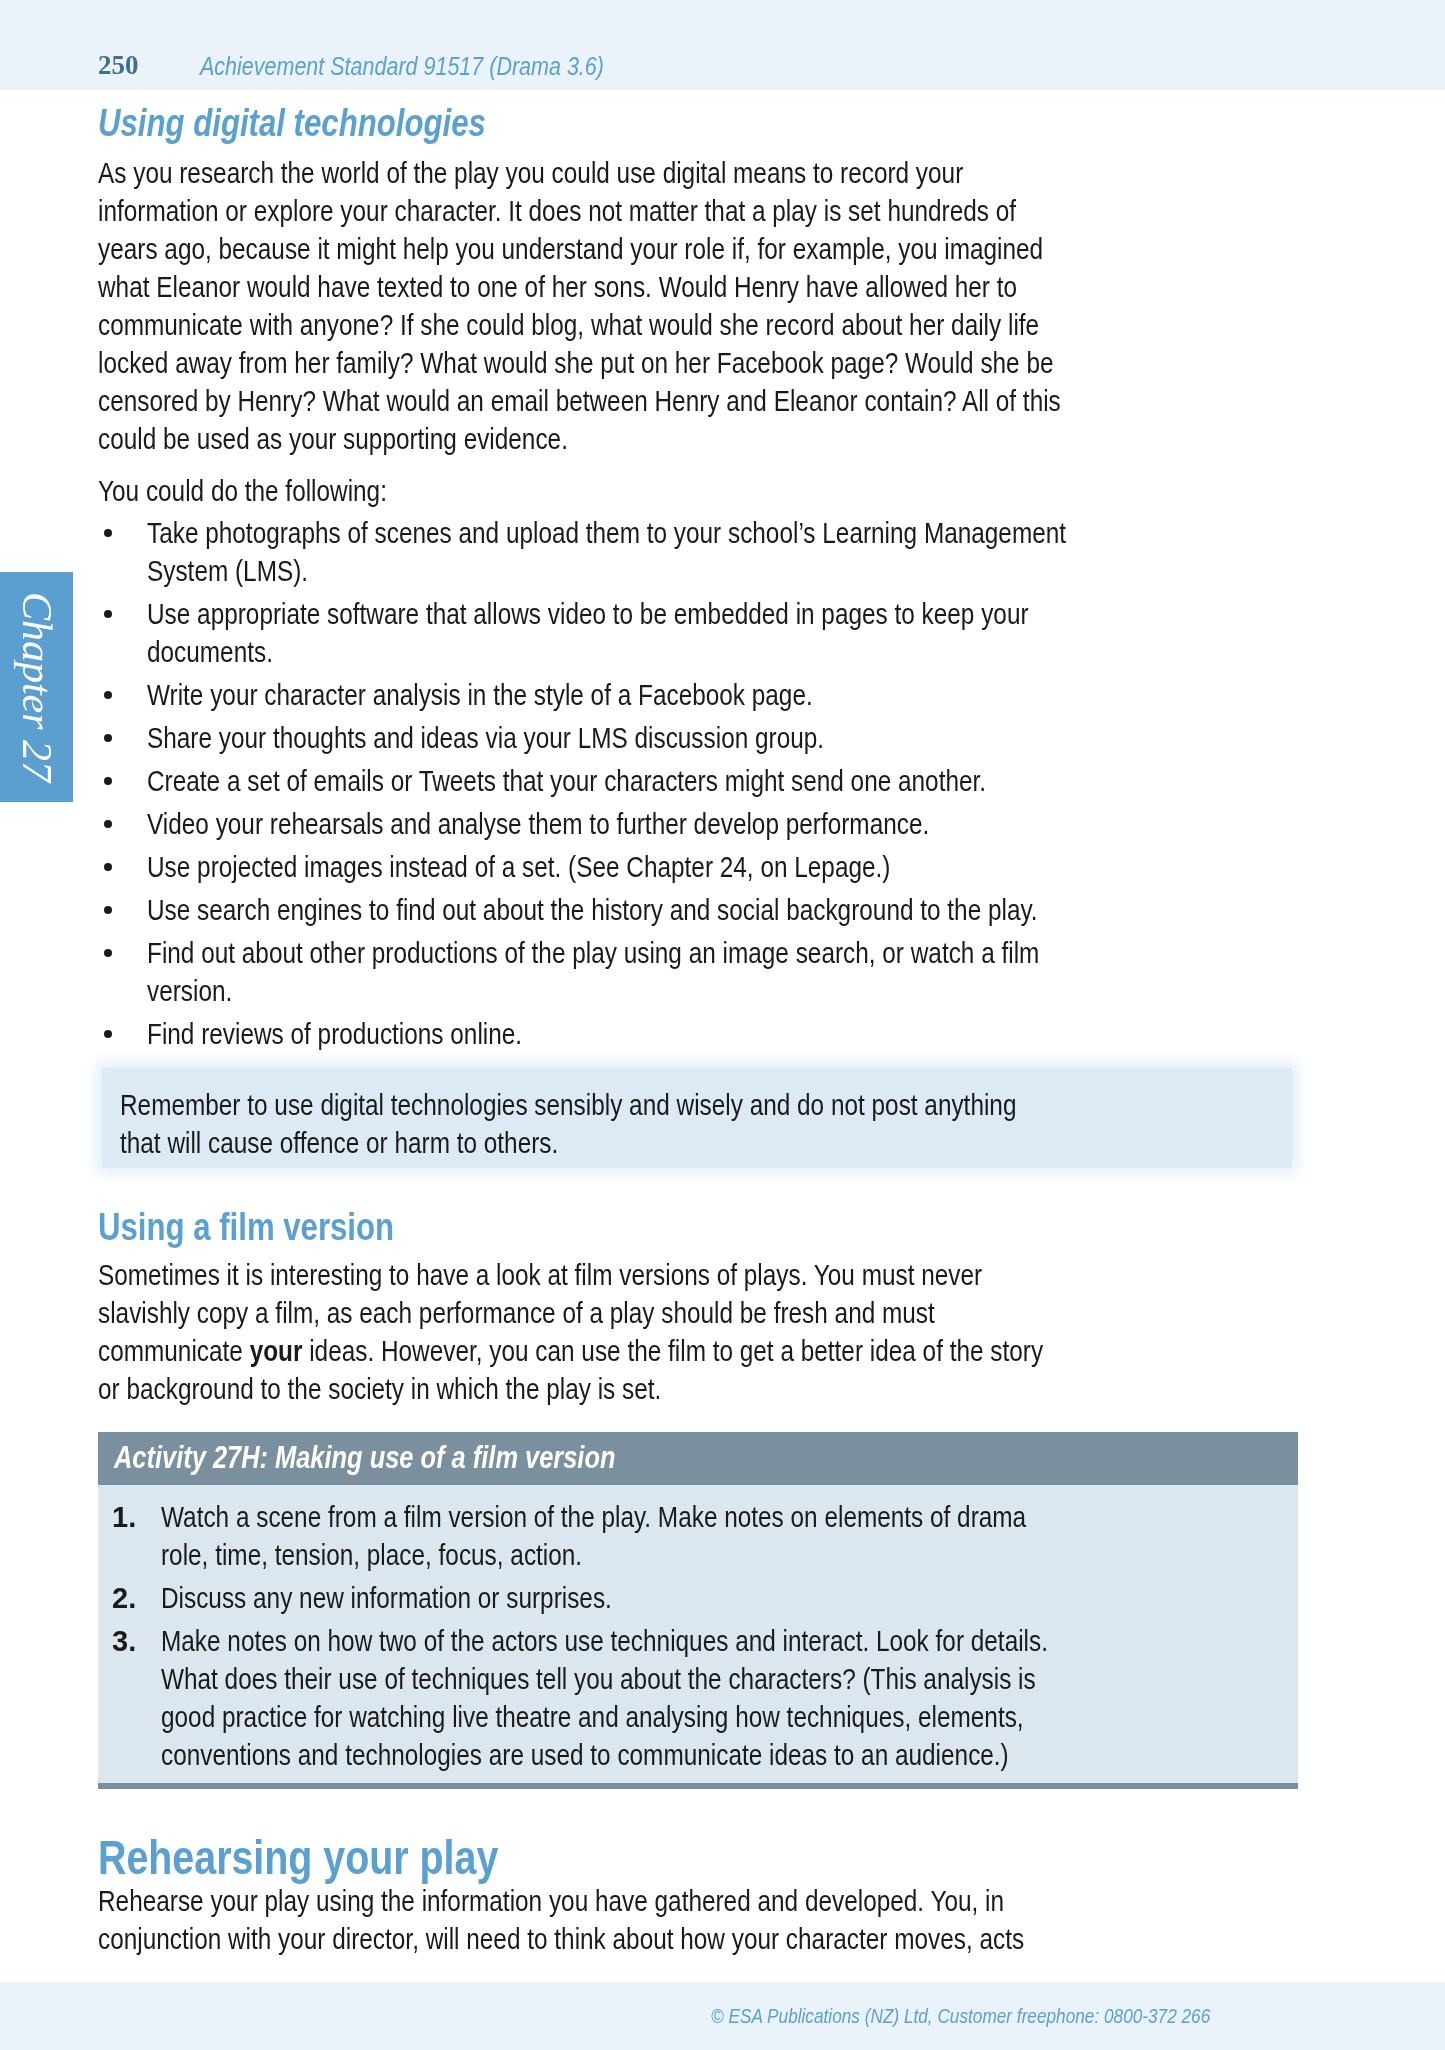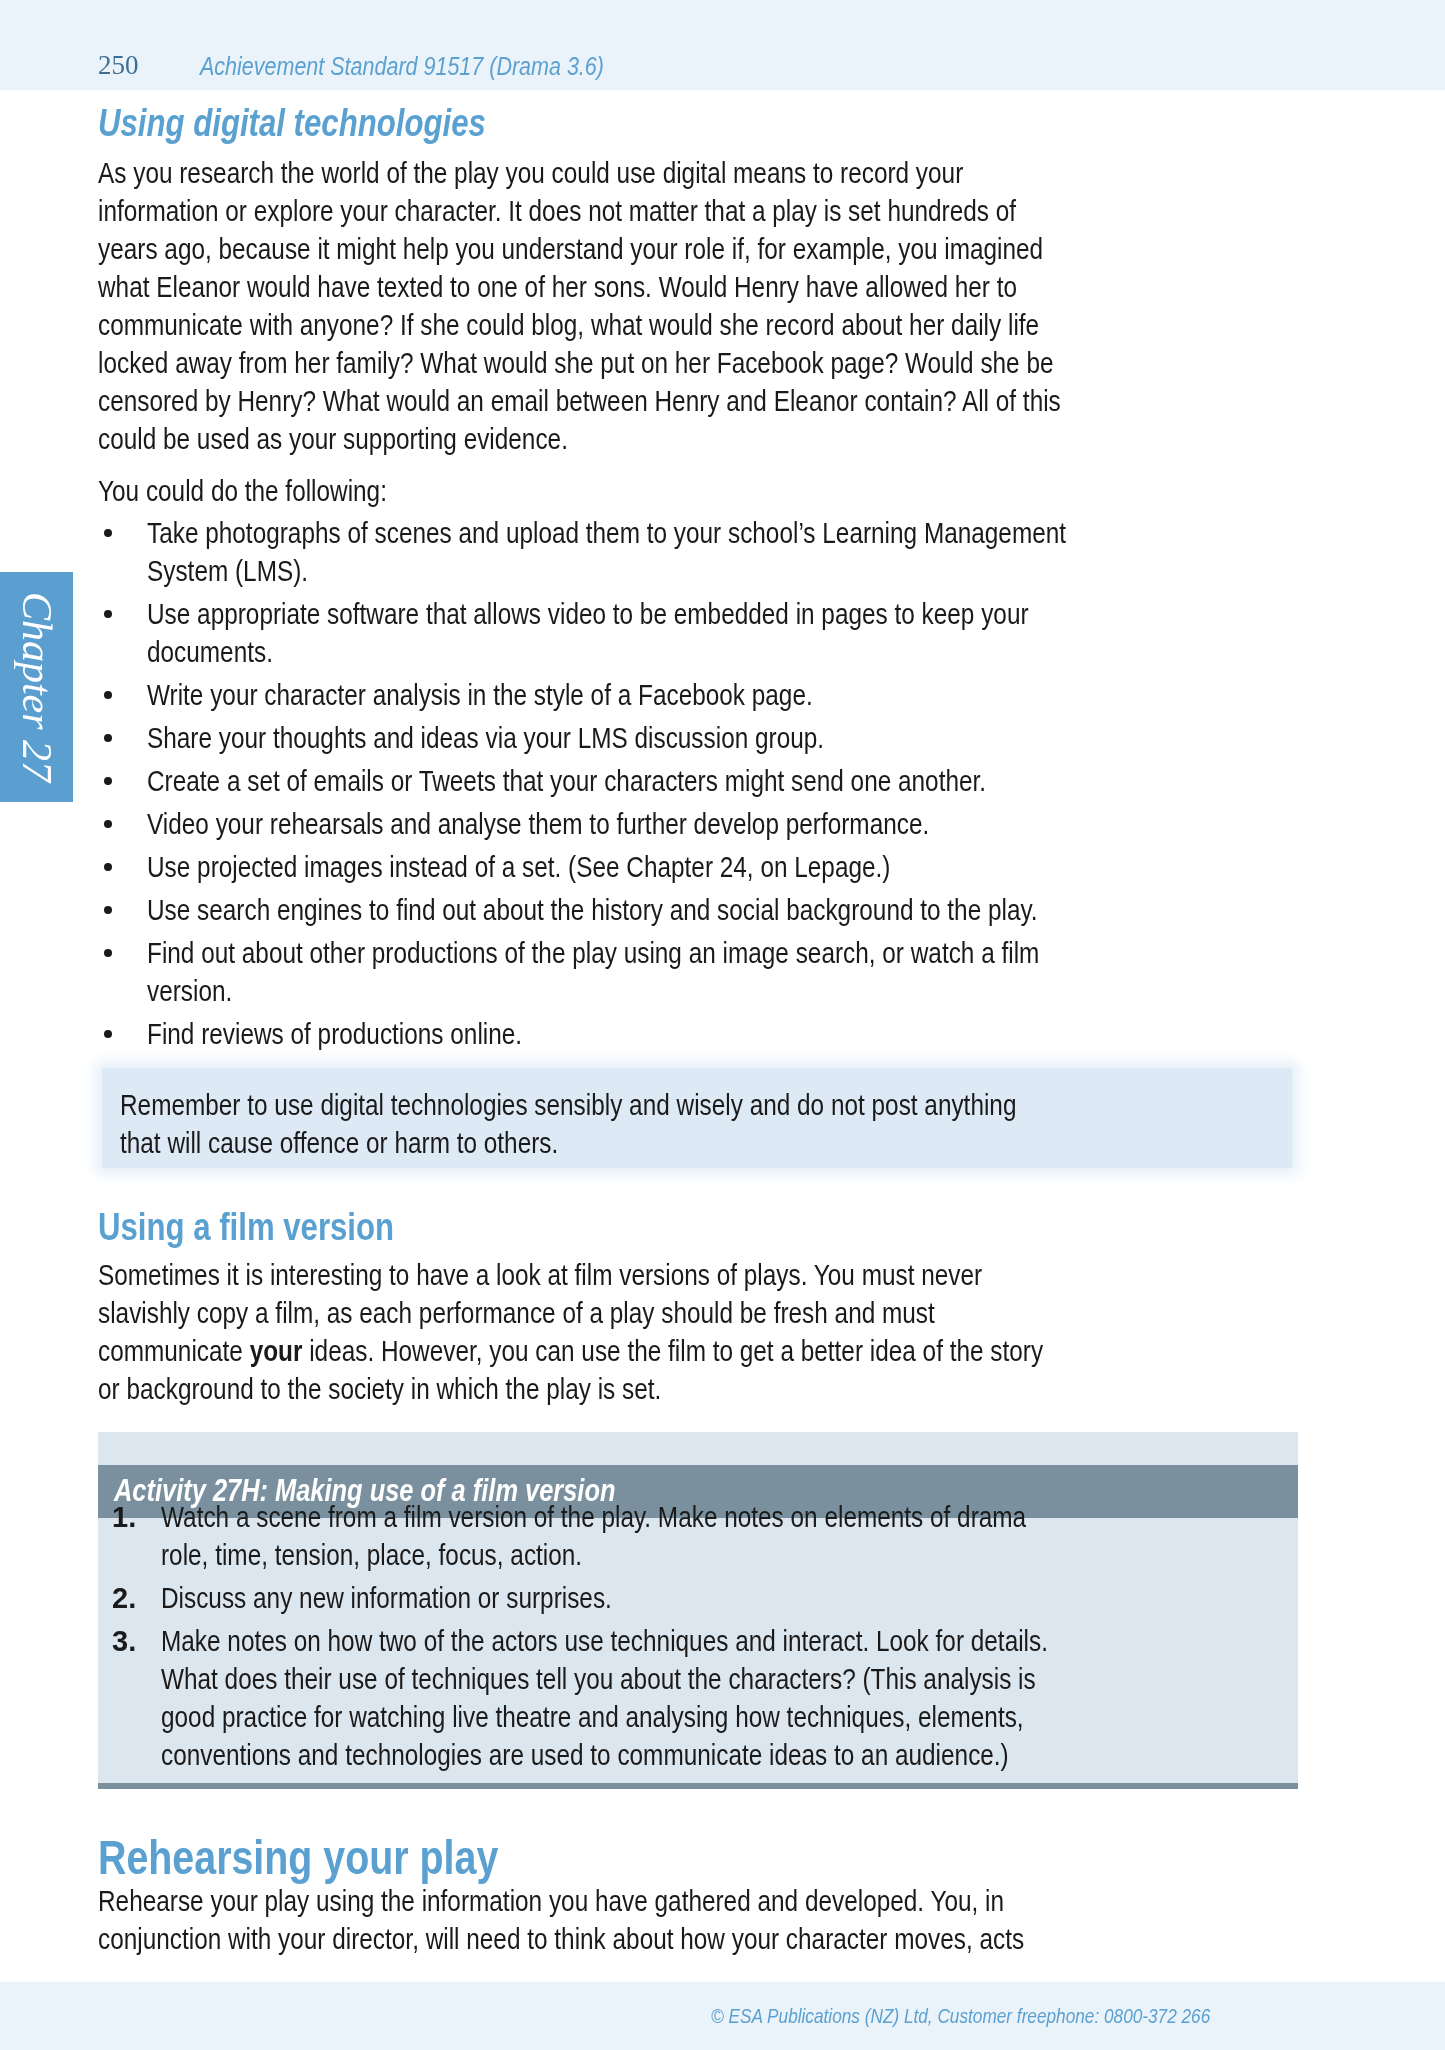--- a/index.html
+++ b/index.html
@@ -1,36 +1,36 @@
 <!DOCTYPE html>
 <html><head>
 <meta charset="utf-8">
 <style>
   html,body{margin:0;padding:0;}
   body{width:1445px;height:2050px;position:relative;background:#ffffff;overflow:hidden;
        font-family:"Liberation Sans",sans-serif;color:#1a1a1a;}
   .band-top{position:absolute;left:0;top:0;width:1445px;height:90px;background:#ebf3fa;}
   .band-bottom{position:absolute;left:0;top:1982px;width:1445px;height:68px;background:#ebf3fa;}
-  .page-num{position:absolute;left:98px;top:50px;font-family:"Liberation Serif",serif;font-weight:normal;
+  .page-num{position:absolute;left:98px;top:50px;font-family:"Liberation Serif",serif;font-weight:bold;
             font-size:27px;color:#3d6e94;}
   .running-head{position:absolute;left:200px;top:52px;font-style:italic;font-size:25px;color:#5aa0d0;
             transform:scaleX(0.86);transform-origin:left center;white-space:nowrap;}
   .chapter-tab{position:absolute;left:0;top:572px;width:73px;height:230px;background:#5b9fd0;}
   .chapter-tab span{position:absolute;left:50%;top:50%;transform:translate(-50%,-50%) rotate(90deg);
             white-space:nowrap;color:#ffffff;font-family:"Liberation Serif",serif;font-style:italic;font-size:42px;}
   .line{position:absolute;left:98px;white-space:nowrap;font-size:29px;line-height:38px;
         transform:scaleX(0.84);transform-origin:left center;}
   .h2{position:absolute;left:98px;white-space:nowrap;color:#5aa0d0;font-weight:bold;
       transform:scaleX(0.82);transform-origin:left center;}
   .h2.italic{font-style:italic;}
   .bullet-dot{position:absolute;left:104px;width:8px;height:8px;border-radius:50%;background:#1a1a1a;}
   .note-box{position:absolute;left:102px;top:1068px;width:1190px;height:100px;background:#dde9f4;
             box-shadow:0 0 14px 6px #e3eef8;}
   .activity-box{position:absolute;left:98px;top:1432px;width:1200px;height:357px;background:#dce6ee;}
-  .activity-head{position:absolute;left:0;top:0;width:1200px;height:53px;background:#7a909e;margin-top:33px;}
+  .activity-head{position:absolute;left:0;top:0;width:1200px;height:53px;background:#7a909e;}
   .activity-head span{position:absolute;left:16px;top:8px;color:#ffffff;font-style:italic;font-weight:bold;
             font-size:31px;white-space:nowrap;transform:scaleX(0.82);transform-origin:left center;}
   .activity-foot{position:absolute;left:0;bottom:0;width:1200px;height:6px;background:#7a909e;}
   .num{position:absolute;left:112px;font-weight:bold;font-size:29px;line-height:38px;}
   .footer-text{position:absolute;left:711px;top:2004px;font-style:italic;font-size:21px;color:#5aa0d0;
             white-space:nowrap;transform:scaleX(0.82);transform-origin:left center;}
 </style>
 </head>
 <body>
 

